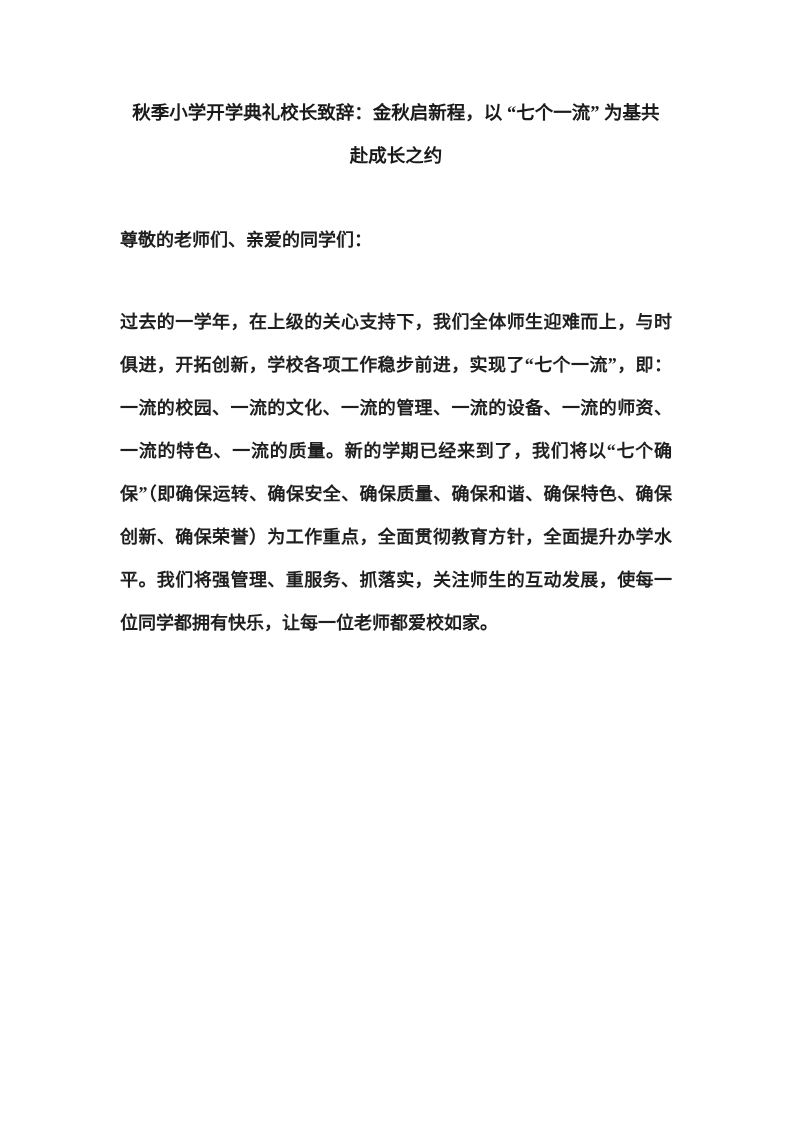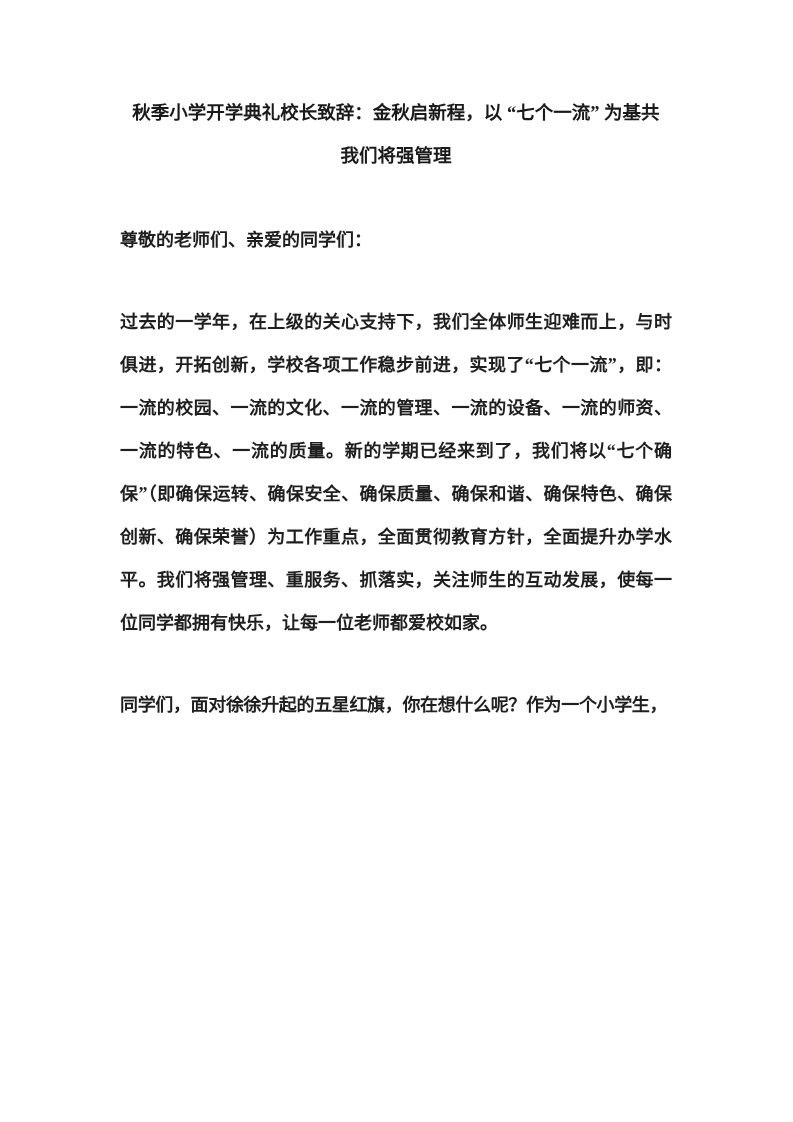--- a/index.html
+++ b/index.html
@@ -42,24 +42,23 @@
     letter-spacing: -0.35px;
   }
 </style>
 </head>
 <body>
 
 <div class="page">
 
   <h1 class="doc-title">
     <span class="title-line">秋季小学开学典礼校长致辞：金秋启新程，以 “七个一流” 为基共</span>
-    <span class="title-line">我们将强管理</span>
+    <span class="title-line">赴成长之约</span>
   </h1>
 
   <p class="para">尊敬的老师们、亲爱的同学们：</p>
 
 
 
   <p class="para">过去的一学年，在上级的关心支持下，我们全体师生迎难而上，与时俱进，开拓创新，学校各项工作稳步前进，实现了“七个一流”，即：一流的校园、一流的文化、一流的管理、一流的设备、一流的师资、一流的特色、一流的质量。新的学期已经来到了，我们将以“七个确保”（即确保运转、确保安全、确保质量、确保和谐、确保特色、确保创新、确保荣誉）为工作重点，全面贯彻教育方针，全面提升办学水平。我们将强管理、重服务、抓落实，关注师生的互动发展，使每一位同学都拥有快乐，让每一位老师都爱校如家。</p>
 
-  <p class="para single-line-tight">同学们，面对徐徐升起的五星红旗，你在想什么呢？作为一个小学生，</p>
 
 </div>
 
 </body></html>

